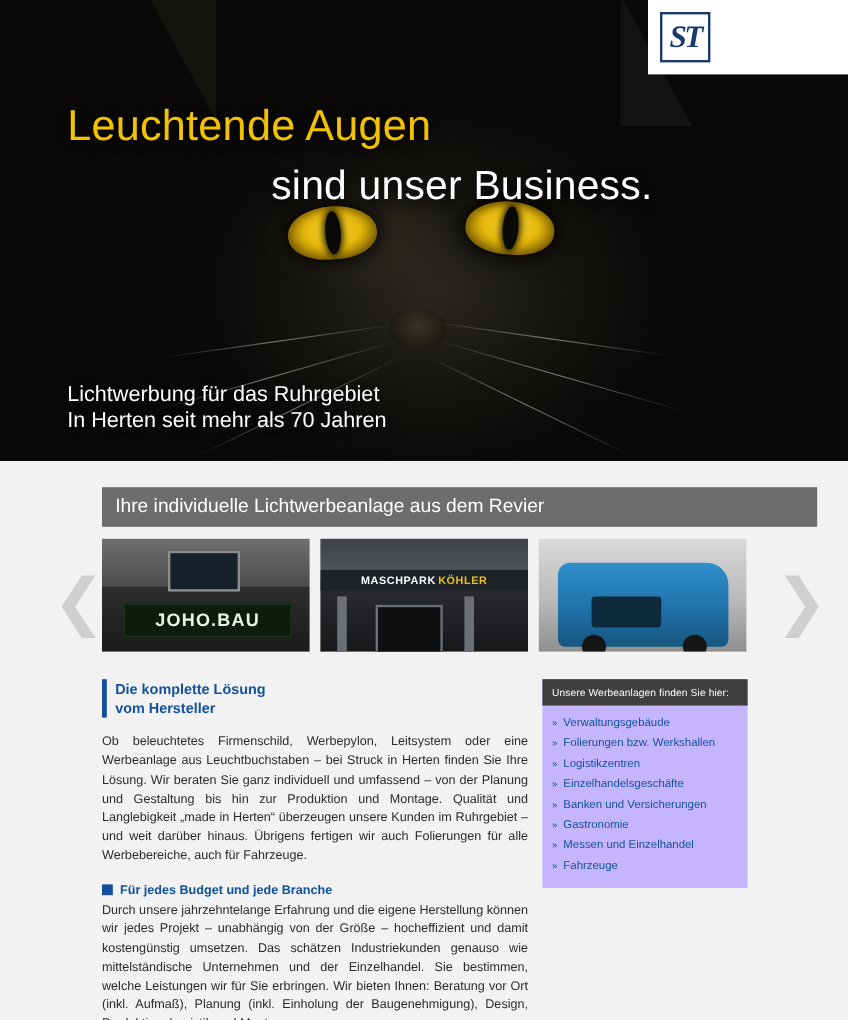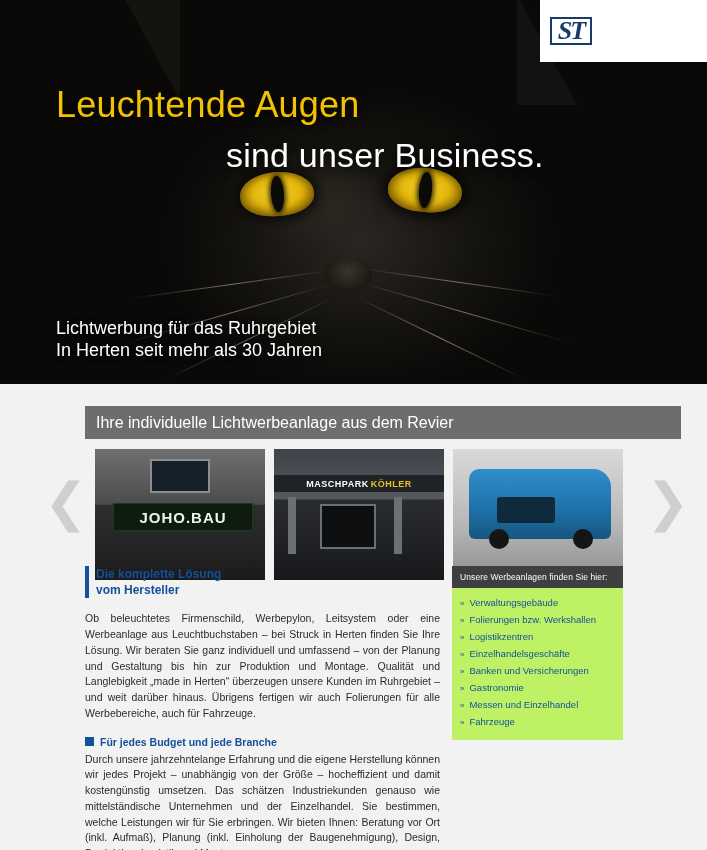--- a/index.html
+++ b/index.html
@@ -118,21 +118,21 @@
   .logo-box {
     position: absolute;
     right: 0; top: 0;
     width: 167px; height: 62px;
     background: #ffffff;
     display: flex;
     align-items: center;
     padding-left: 10px;
   }
   .logo-mark {
-    width: 42px; height: 28px;
+    width: 42px; height: 42px;
     border: 2px solid #1a3a6b;
     display: flex; align-items: center; justify-content: center;
     color: #1a3a6b;
     font-family: "Liberation Serif", serif;
     font-size: 26px;
     font-style: italic;
     font-weight: bold;
     letter-spacing: -2px;
     flex: 0 0 auto;
   }
@@ -179,29 +179,28 @@
   .arrow.right { left: 646px; }
 
   .gallery {
     position: absolute;
     left: 85px; top: 449px;
     width: 538px; height: 105px;
     display: flex;
     gap: 9px;
   }
   .thumb {
-    width: 173px; height: 131px;
+    width: 173px; height: 94px;
     overflow: hidden;
     position: relative;
     background: #3a3a3a;
   }
   
   .t1 {
     background: linear-gradient(180deg, #6f6f70 0%, #4c4c4d 42%, #2e2e2f 43%, #1b1b1c 100%);
-    margin-left: 10px;
   }
   .t1 .sign {
     position: absolute; left: 18px; top: 54px;
     width: 140px; height: 28px;
     background: #0e1c10;
     border: 1px solid #1d3a20;
     color: #e9f5e9;
     font-size: 15px;
     font-weight: bold;
     letter-spacing: 1px;
@@ -303,21 +302,21 @@
     font-size: 10.5px;
     font-weight: bold;
     text-align: center;
   }
 
   
   .side-box {
     position: absolute;
     left: 452px; top: 566px;
     width: 171px;
-    background: #bef264;
+    background: #c4b5fd;
     padding-bottom: 10px;
   }
   .side-title {
     background: #3f3f3f;
     color: #ffffff;
     font-size: 8.5px;
     padding: 6px 8px;
     letter-spacing: 0.1px;
   }
   .side-list {
@@ -361,21 +360,21 @@
       <div class="whisker" style="left:360px; top:282px; width:220px; transform:rotate(16deg);"></div>
       <div class="whisker" style="left:355px; top:296px; width:190px; transform:rotate(26deg);"></div>
       <div class="whisker" style="left:330px; top:270px; width:200px; transform:rotate(172deg);"></div>
       <div class="whisker" style="left:330px; top:284px; width:215px; transform:rotate(164deg);"></div>
       <div class="whisker" style="left:332px; top:298px; width:185px; transform:rotate(154deg);"></div>
     </div>
 
     <h1 class="hero-title-1">Leuchtende Augen</h1>
     <h2 class="hero-title-2">sind unser Business.</h2>
     <div class="hero-sub-1">Lichtwerbung für das Ruhrgebiet</div>
-    <div class="hero-sub-2">In Herten seit mehr als 30 Jahren</div>
+    <div class="hero-sub-2">In Herten seit mehr als 70 Jahren</div>
 
     <div class="logo-box">
       <div class="logo-mark">ST</div>
     </div>
   </div>
 
   <div class="section-bar">Ihre individuelle Lichtwerbeanlage aus dem Revier</div>
 
   <div class="arrow left">❮</div>
   <div class="arrow right">❯</div>

